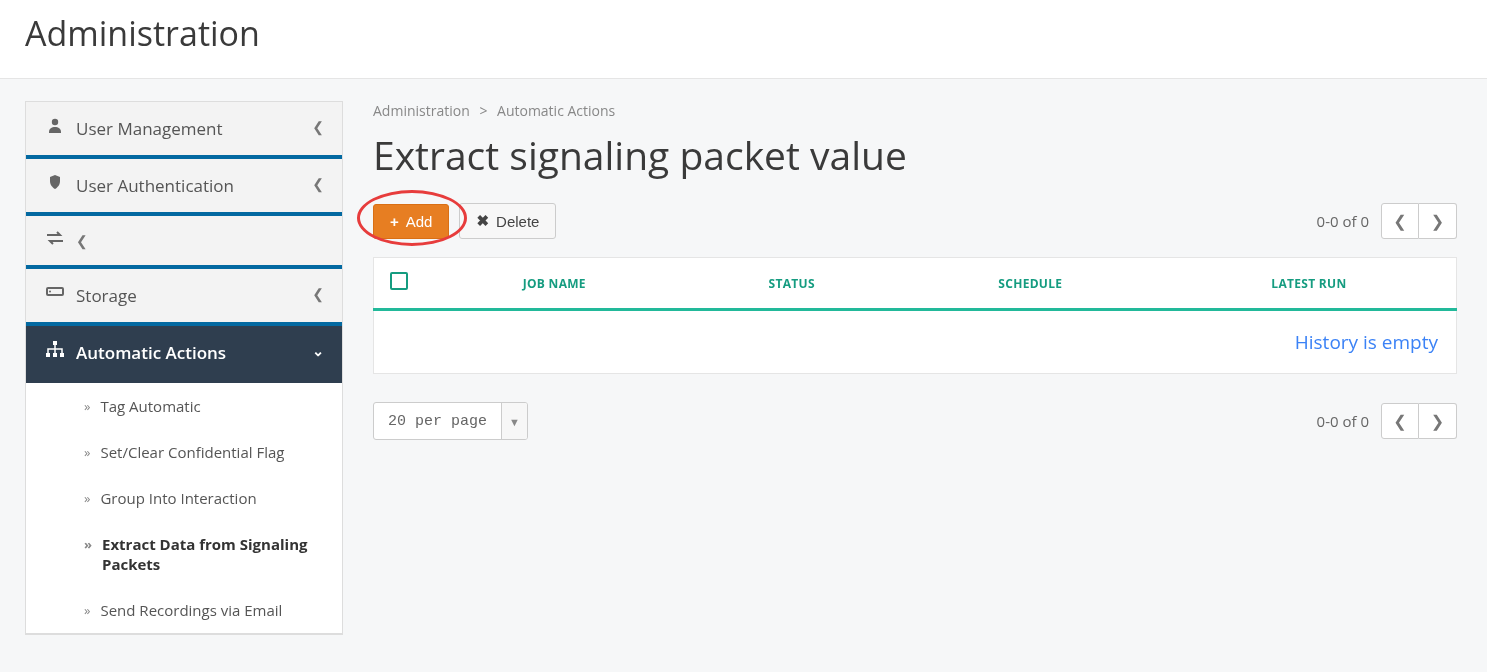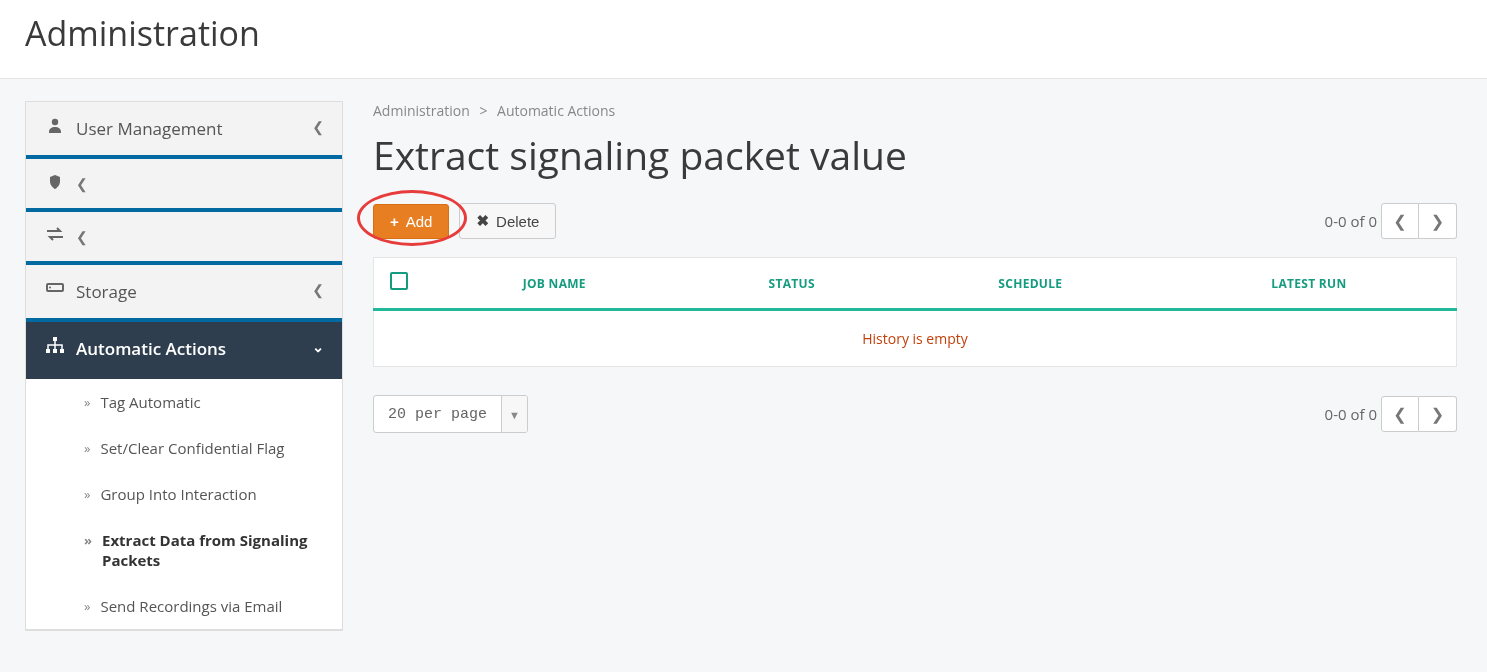--- a/index.html
+++ b/index.html
@@ -119,21 +119,21 @@
     pointer-events: none;
   }
   .toolbar-wrap { position: relative; display: inline-block; }
   .pager-info {
     margin-left: auto;
     display: flex;
     align-items: center;
     color: #666;
     font-size: 15px;
   }
-  .pager-info .range { margin-right: 4px; }
+  .pager-info .range { margin-right: 12px; }
   .pager-btn {
     width: 38px;
     height: 36px;
     border: 1px solid #ccc;
     background: #fff;
     display: inline-flex;
     align-items: center;
     justify-content: center;
     cursor: pointer;
     color: #777;
@@ -158,24 +158,24 @@
     border-bottom: 3px solid #22b99a;
   }
   .table thead th.chkcol { width: 44px; }
   .chkbox {
     width: 18px; height: 18px;
     border: 2px solid #159c80;
     border-radius: 2px;
     display: inline-block;
   }
   .table tbody td.empty {
-    text-align: center;
+    text-align: right;
     padding: 18px;
-    color: #c2410c;
-    font-size: 14px;
+    color: #3b82f6;
+    font-size: 19px;
   }
   .bottombar {
     display: flex;
     align-items: center;
     margin-top: 28px;
   }
   .select {
     display: inline-flex;
     align-items: center;
     border: 1px solid #ccc;
@@ -217,20 +217,21 @@
       <span class="label">User Management</span>
       <span class="chev">❮</span>
     </div>
 
     <div class="side-item">
       <span class="icon">
         <svg width="16" height="16" viewBox="0 0 16 16" fill="#666">
             <path d="M8 1l5 2v4c0 4-2.5 6.5-5 8-2.5-1.5-5-4-5-8V3l5-2z"></path>
           </svg>
       </span>
+      <span class="label">User Authentication</span>
       <span class="chev">❮</span>
     </div>
 
     <div class="side-item">
       <span class="icon">
         <svg width="18" height="14" viewBox="0 0 18 14" fill="none" stroke="#666" stroke-width="2">
             <path d="M1 4h13l-3-3"></path>
             <path d="M17 10H4l3 3"></path>
           </svg>
       </span>

